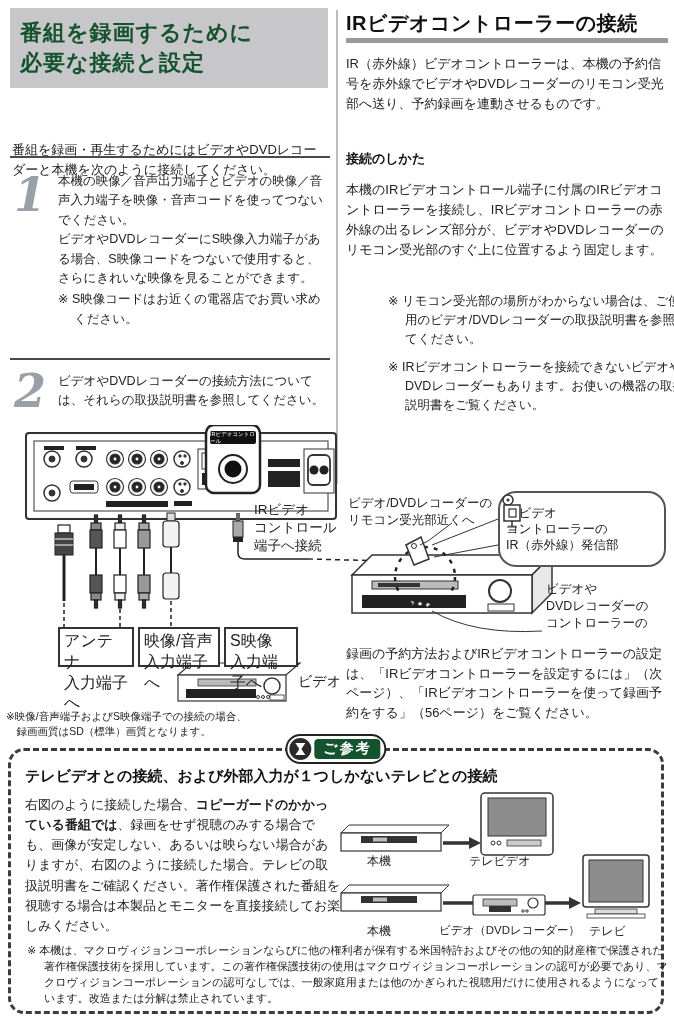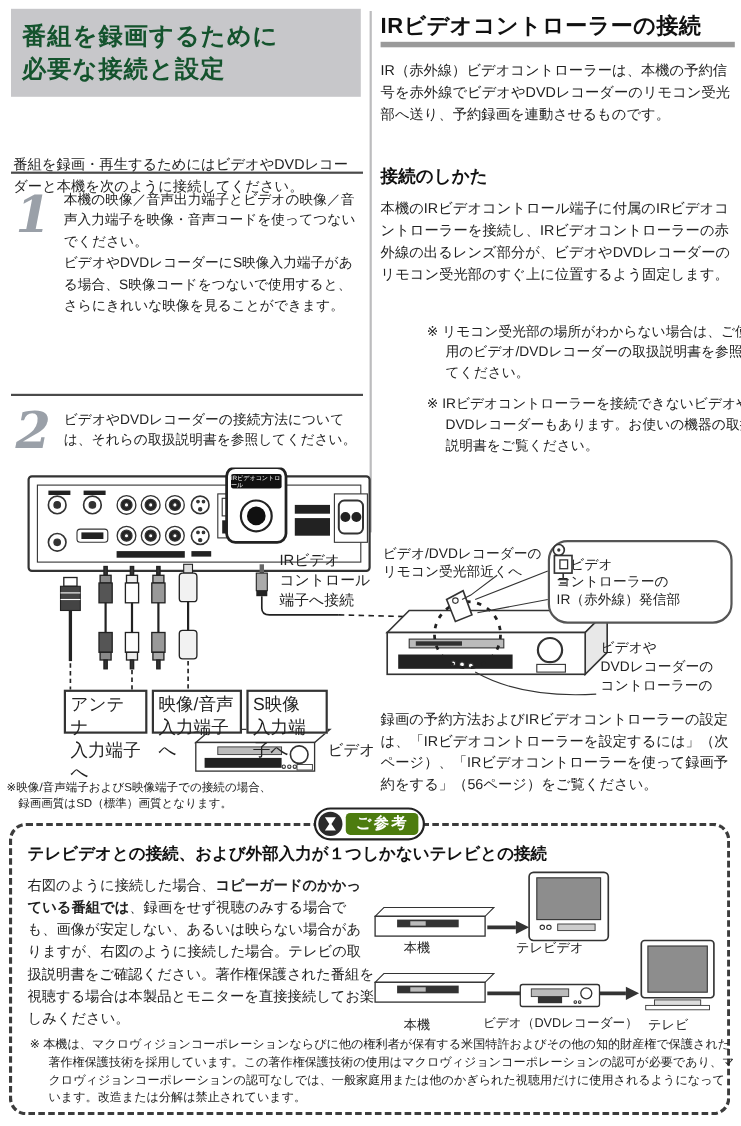--- a/index.html
+++ b/index.html
@@ -23,21 +23,21 @@
   .step-note{padding-left:16px;text-indent:-16px;margin-top:2px;}
   .step2-text{left:58px;top:372px;width:272px;font-size:12.5px;line-height:1.55;}
 
   
   .divider{left:336px;top:10px;width:2px;height:474px;background:#bcbcbe;}
 
   
   .r-title{left:346px;top:10px;width:322px;font-size:20px;font-weight:bold;color:#111;letter-spacing:0.5px;}
   .r-bar{left:346px;top:38px;width:322px;height:5px;background:#9a9a9a;}
   .r-intro{left:346px;top:54px;width:322px;font-size:13px;line-height:1.55;}
-  .r-subhead{left:346px;top:150px;width:200px;font-size:16px;font-weight:bold;color:#111;}
+  .r-subhead{left:346px;top:150px;width:200px;font-size:13px;font-weight:bold;color:#111;}
   .r-body{left:346px;top:180px;width:324px;font-size:13px;line-height:1.55;}
   .r-note{left:388px;width:284px;font-size:12.5px;line-height:1.5;}
   .hang{padding-left:17px;text-indent:-17px;}
   .r-note1{top:292px;}
   .r-note2{top:358px;}
   .r-footer{left:346px;top:644px;width:326px;font-size:13px;line-height:1.5;}
 
   
   .mid{left:0;top:425px;width:674px;height:320px;}
   .mid svg{position:absolute;left:0;top:0;}
@@ -54,21 +54,21 @@
   .box2{left:90px;top:202px;width:82px;}
   .box3{left:176px;top:202px;width:74px;}
   .vcr-label{left:298px;top:248px;font-size:14px;}
   .sd-note{left:6px;top:284px;font-size:10.5px;line-height:1.4;color:#1a1a1a;}
 
   
   .ref-box{left:8px;top:748px;width:656px;height:266px;border:3px dashed #3c3c3c;border-radius:16px;box-sizing:border-box;}
   .badge{left:50%;top:-17px;transform:translateX(-50%);display:flex;align-items:center;gap:3px;
          background:#fff;border:2.5px solid #222;border-radius:16px;padding:2px 4px 2px 2px;}
   .badge .circ{width:22px;height:22px;border-radius:50%;background:#2a2a2a;display:flex;align-items:center;justify-content:center;}
-  .badge .pill{background:#4d7c0f;color:#fff;font-size:14px;font-weight:bold;border-radius:4px;padding:1px 9px;letter-spacing:2px;font-family:Liberation Serif, serif;}
+  .badge .pill{background:#14532d;color:#fff;font-size:14px;font-weight:bold;border-radius:4px;padding:1px 9px;letter-spacing:2px;font-family:Liberation Serif, serif;}
   .ref-heading{left:14px;top:16px;width:630px;font-size:15px;font-weight:bold;color:#111;}
   .ref-body{left:14px;top:44px;width:316px;font-size:13px;line-height:1.55;}
   .ref-label{position:absolute;font-size:12px;}
   .ref-footnote{left:16px;top:192px;width:626px;font-size:11px;line-height:1.45;}
 </style>
 </head>
 <body>
 
 <div class="page">
 
@@ -76,20 +76,21 @@
     <div class="t ml">番組を録画するために
 必要な接続と設定</div>
   </div>
   <div class="abs intro">番組を録画・再生するためにはビデオやDVDレコーダーと本機を次のように接続してください。</div>
   <div class="abs rule1"></div>
 
   <div class="abs step-num step1-num">1</div>
   <div class="abs step1-text">
     <div>本機の映像／音声出力端子とビデオの映像／音声入力端子を映像・音声コードを使ってつないでください。</div>
     <div>ビデオやDVDレコーダーにS映像入力端子がある場合、S映像コードをつないで使用すると、さらにきれいな映像を見ることができます。</div>
+    <div class="step-note">※ S映像コードはお近くの電器店でお買い求めください。</div>
   </div>
 
   <div class="abs rule2"></div>
   <div class="abs step-num step2-num">2</div>
   <div class="abs step2-text">ビデオやDVDレコーダーの接続方法については、それらの取扱説明書を参照してください。</div>
 
   <div class="abs divider"></div>
 
   <div class="abs r-title">IRビデオコントローラーの接続</div>
   <div class="abs r-bar"></div>

